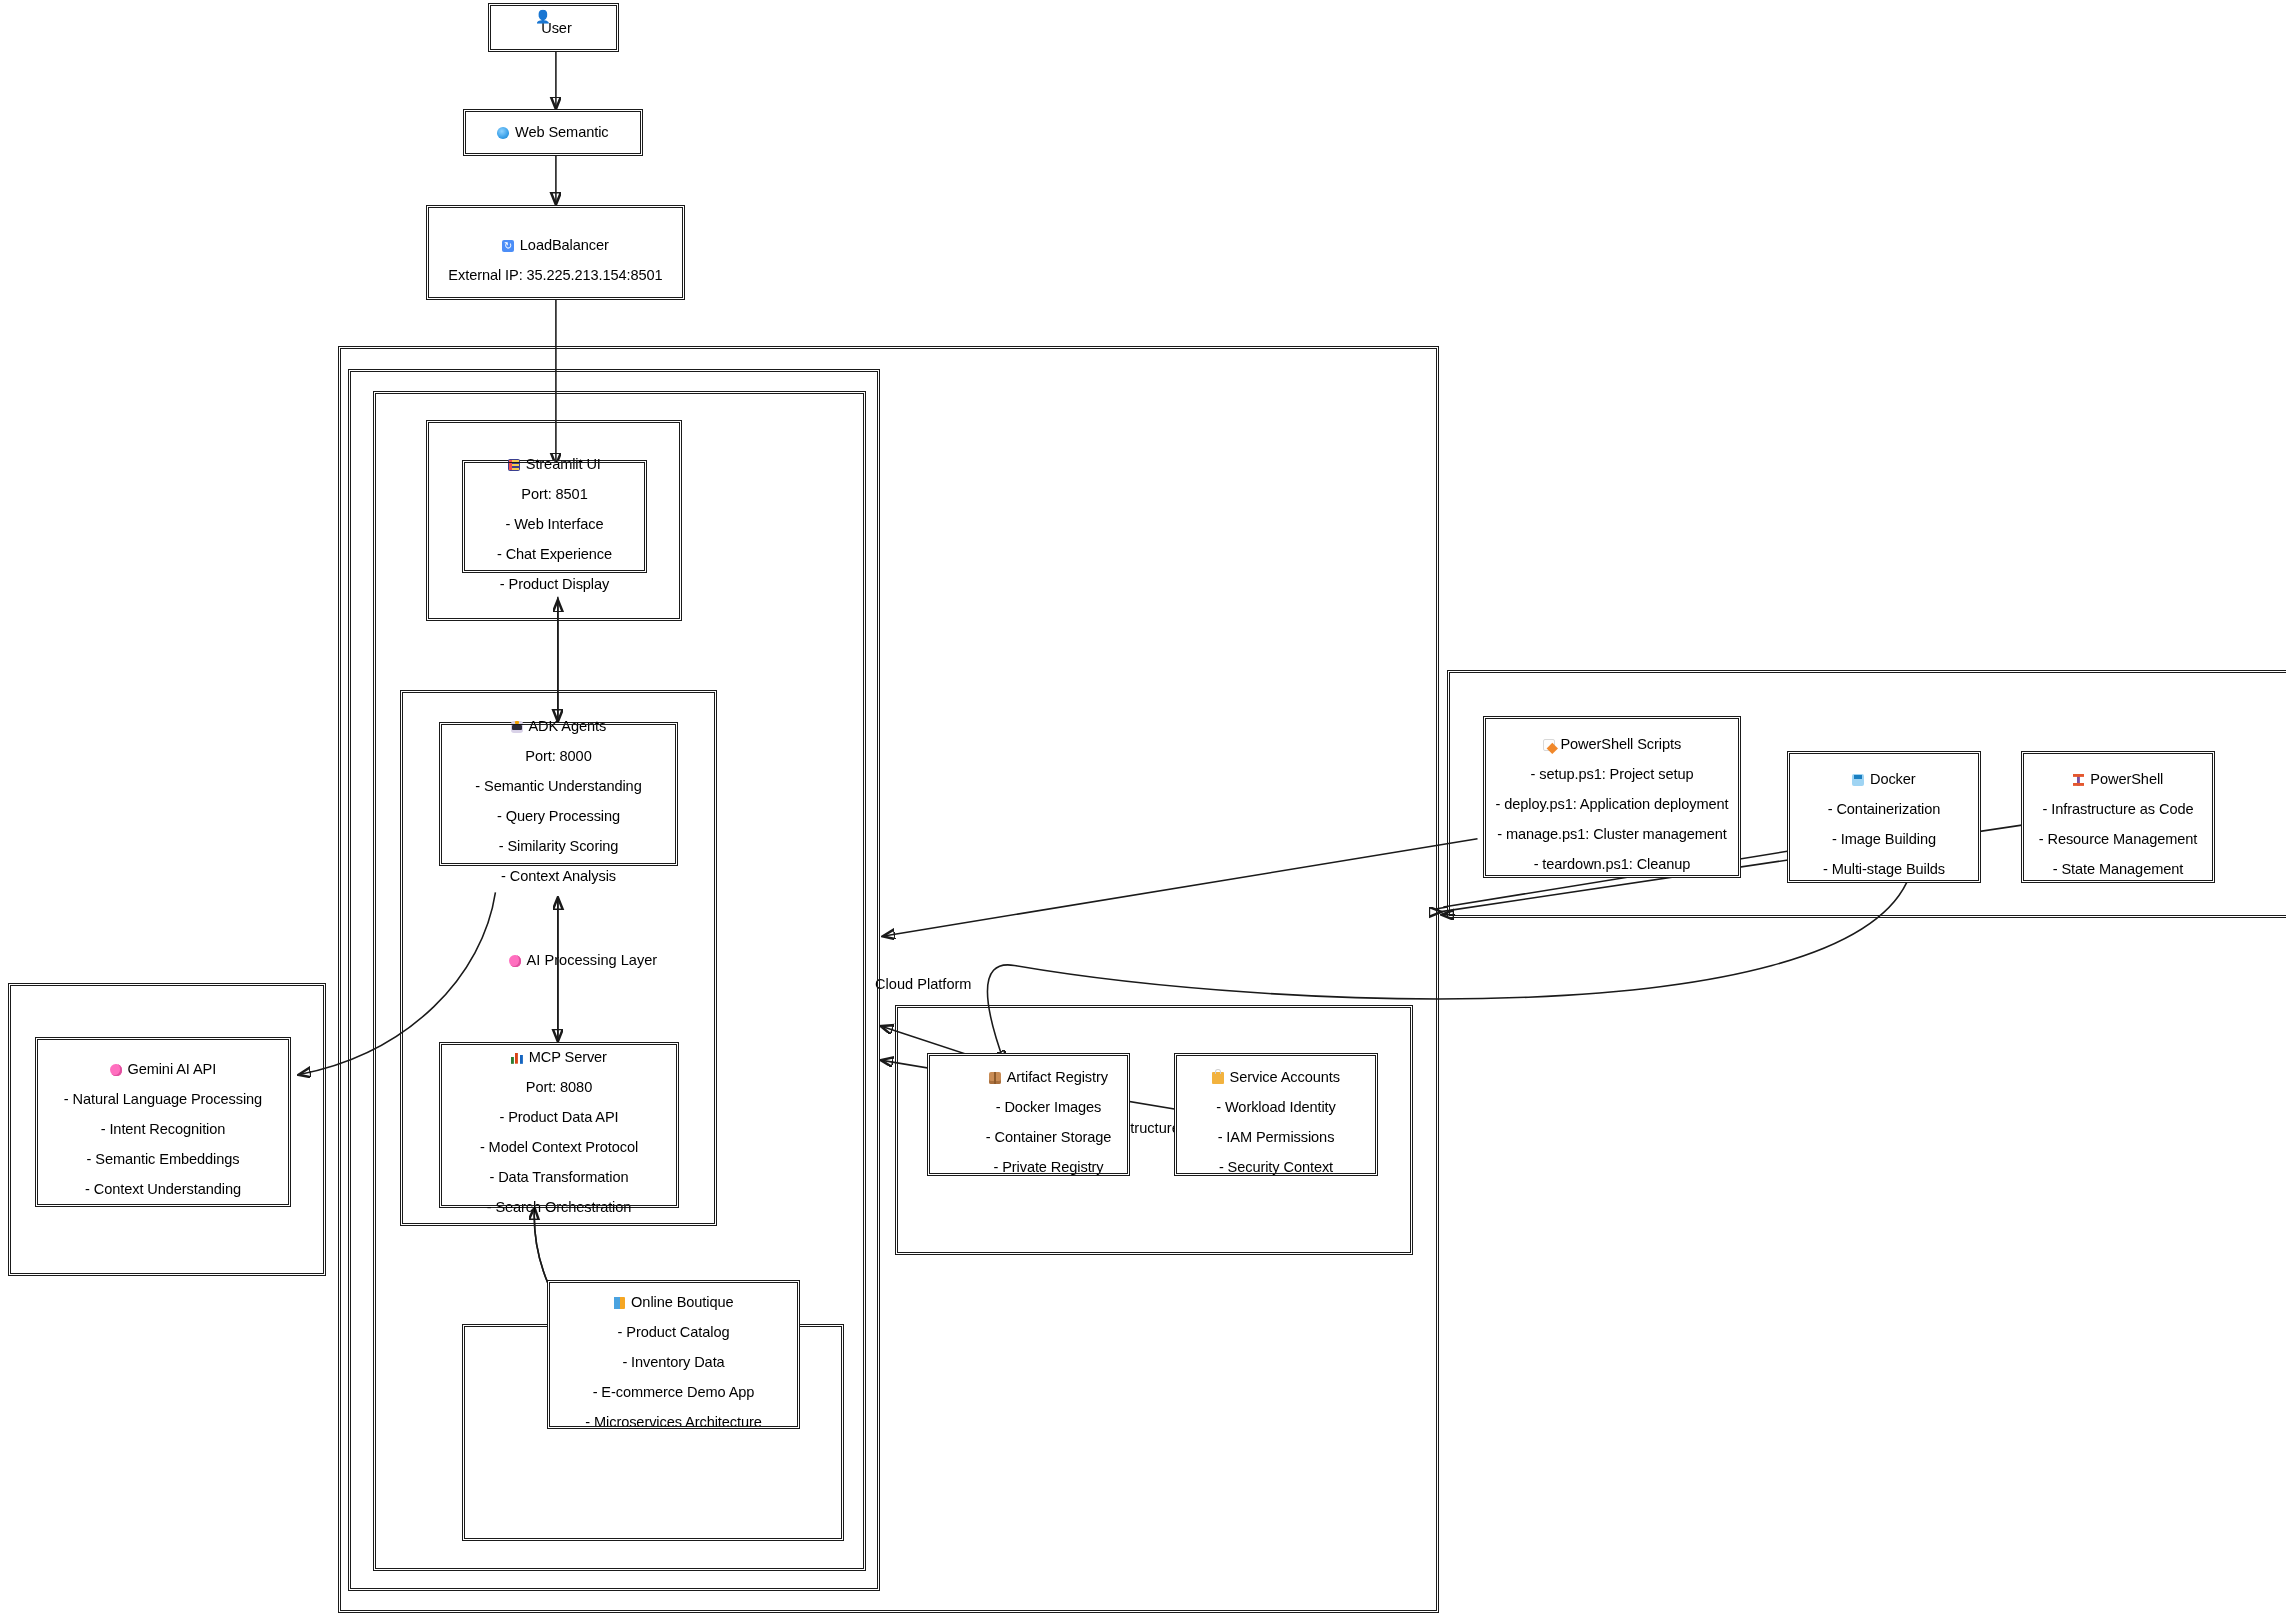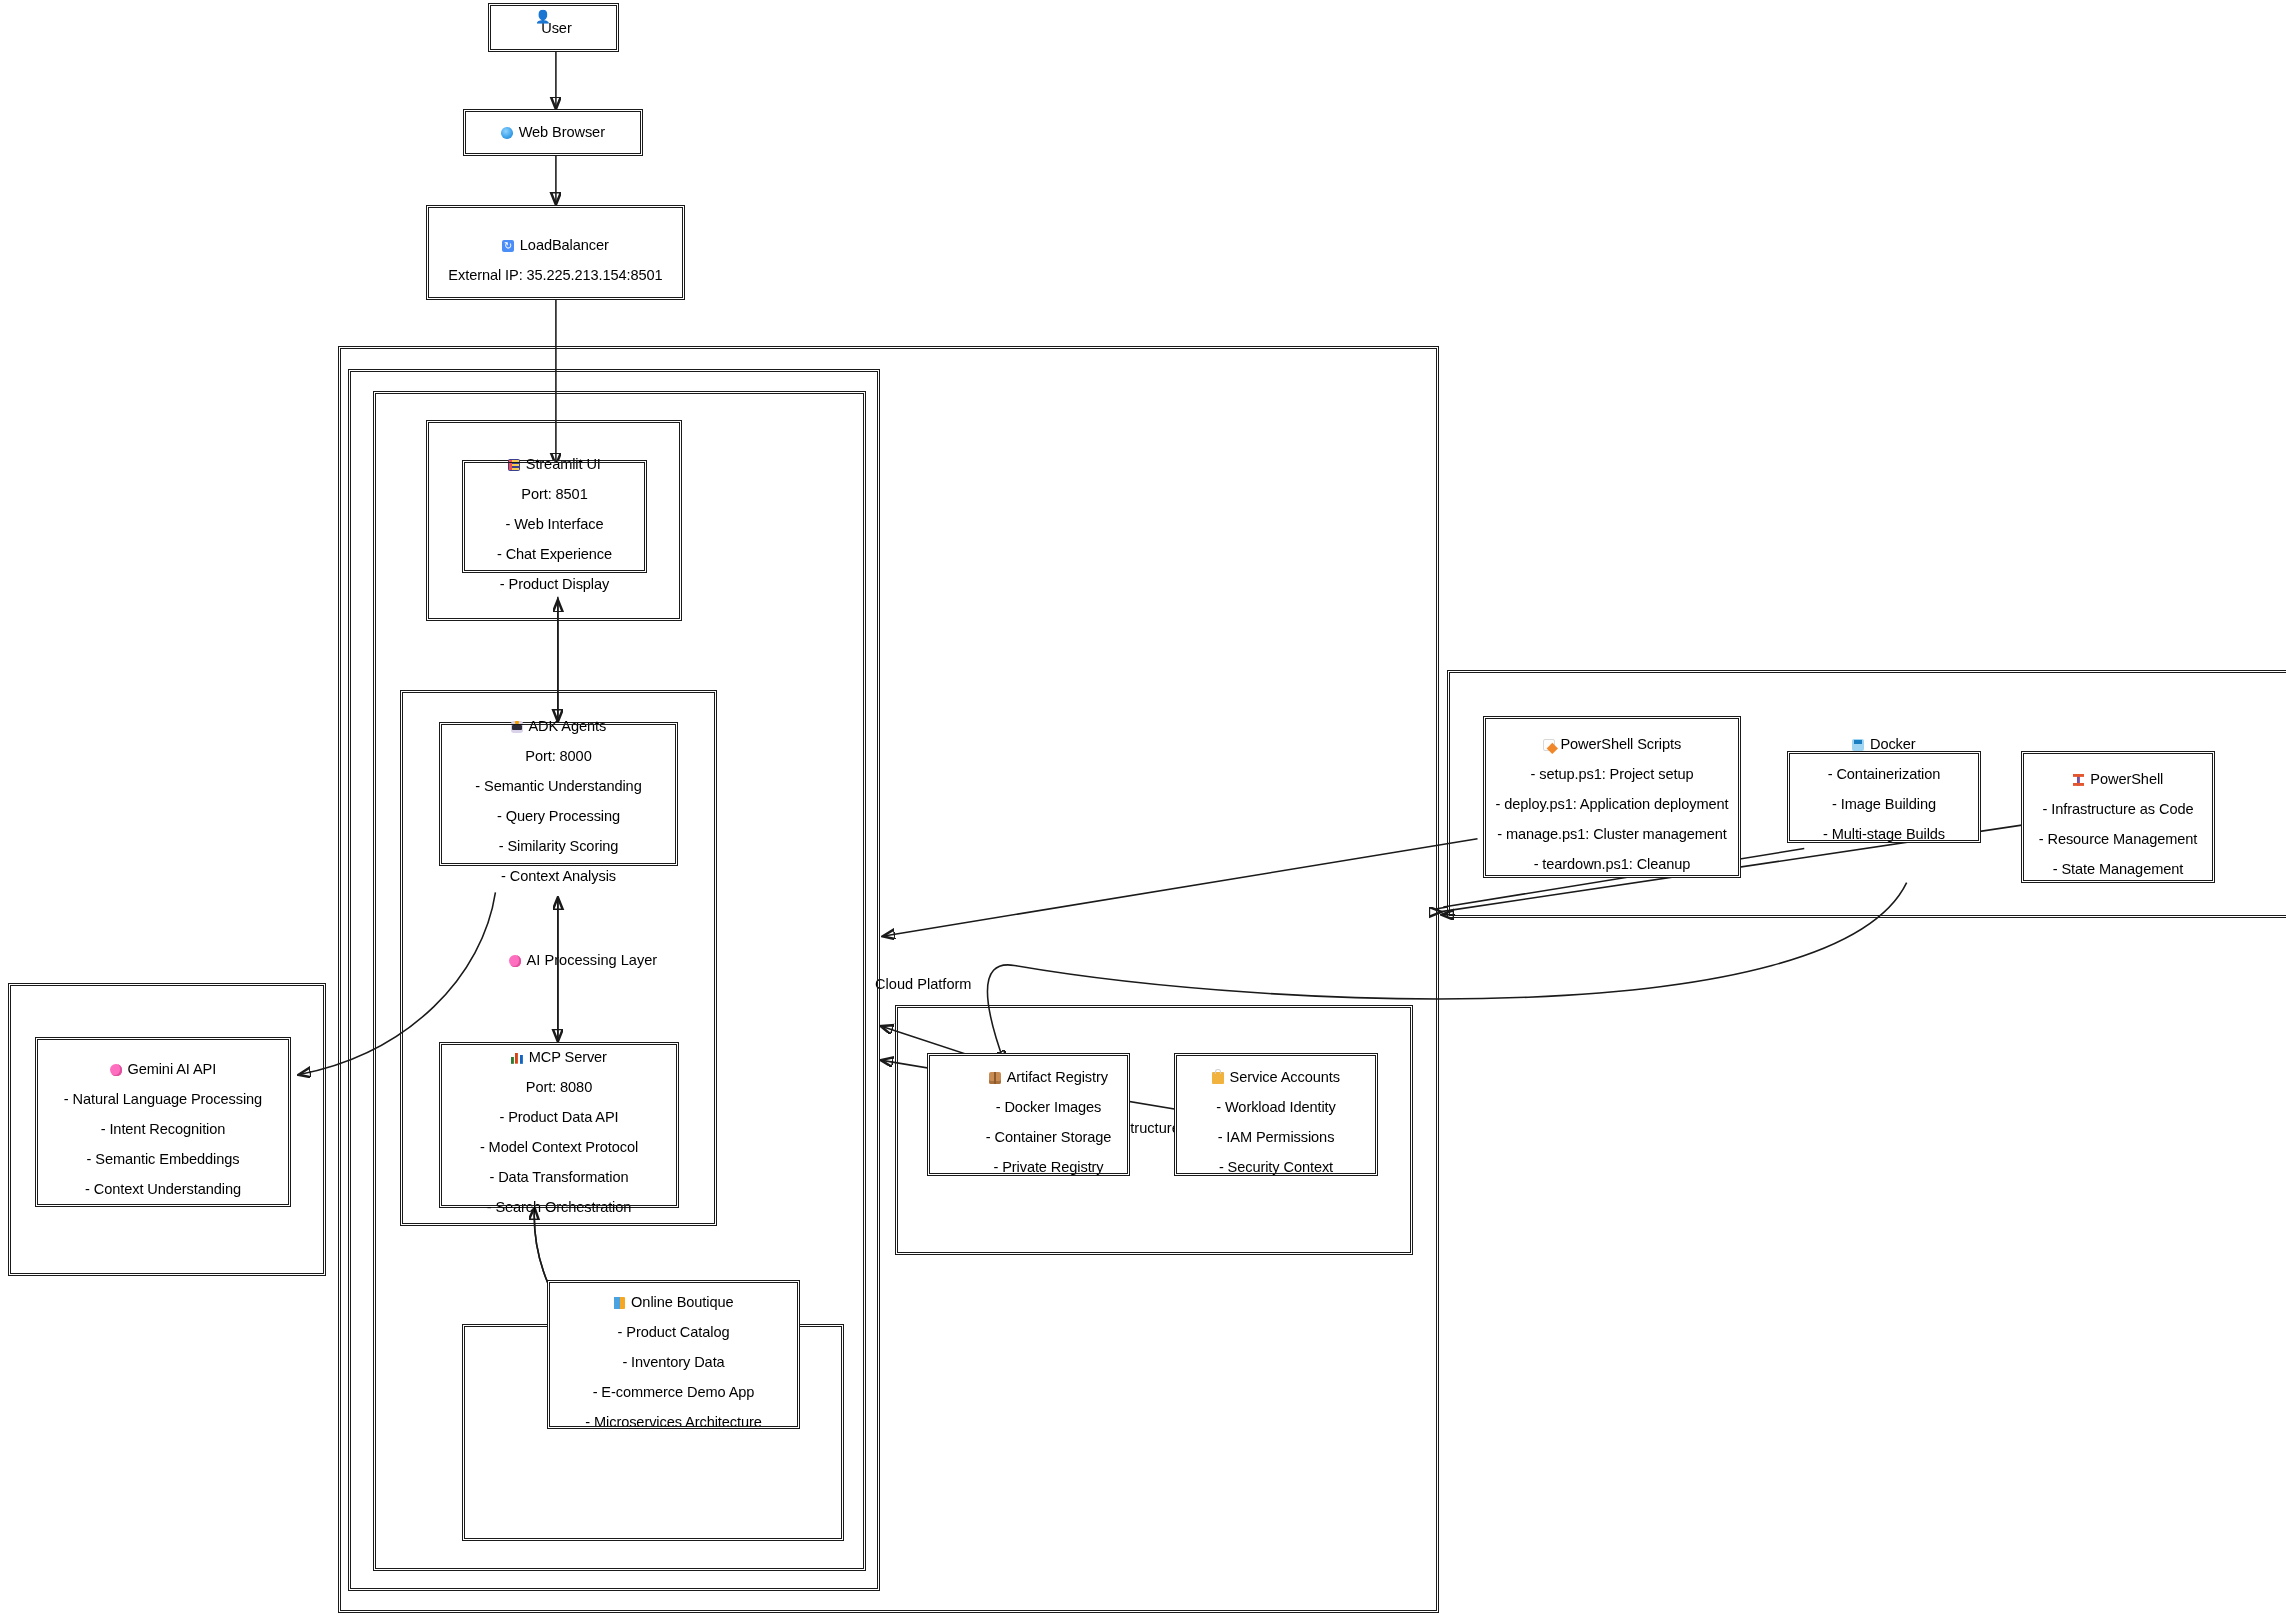--- a/index.html
+++ b/index.html
@@ -214,21 +214,21 @@
   </svg>
 
   <div class="node" style="left:488px; top:2.9px; width:131px; height:49px;align-items:flex-end;">
     <div class="node-text">
       <span class="node-title"><span class="chip-user"></span><span>User</span></span>
     </div>
   </div>
 
   <div class="node" style="left:463px; top:109px; width:180px; height:47px;">
     <div class="node-text">
-      <span class="node-title"><span class="chip chip-globe"></span><span>Web Browser</span></span>
+      <span class="node-title"><span class="chip chip-globe"></span><span>Web Semantic</span></span>
     </div>
   </div>
 
   <div class="node" style="left:426px; top:205px; width:259px; height:95px;">
     <div class="node-text">
       <span class="node-title"><span class="chip chip-lb"></span><span>LoadBalancer</span></span>
       <span>External IP: 35.225.213.154:8501</span>
     </div>
   </div>
 
@@ -305,21 +305,21 @@
   <div class="node" style="left:1483px; top:716px; width:258px; height:162px;">
     <div class="node-text">
       <span class="node-title"><span class="chip chip-ps"></span><span>PowerShell Scripts</span></span>
       <span>- setup.ps1: Project setup</span><br>
       <span>- deploy.ps1: Application deployment</span><br>
       <span>- manage.ps1: Cluster management</span><br>
       <span>- teardown.ps1: Cleanup</span>
     </div>
   </div>
 
-  <div class="node" style="left:1787px; top:751px; width:194px; height:92px;align-items:flex-end;">
+  <div class="node" style="left:1787px; top:751px; width:194px; height:132px;">
     <div class="node-text">
       <span class="node-title"><span class="chip chip-docker"></span><span>Docker</span></span>
       <span>- Containerization</span><br>
       <span>- Image Building</span><br>
       <span>- Multi-stage Builds</span>
     </div>
   </div>
 
   <div class="node" style="left:2021px; top:751px; width:194px; height:132px;">
     <div class="node-text">

